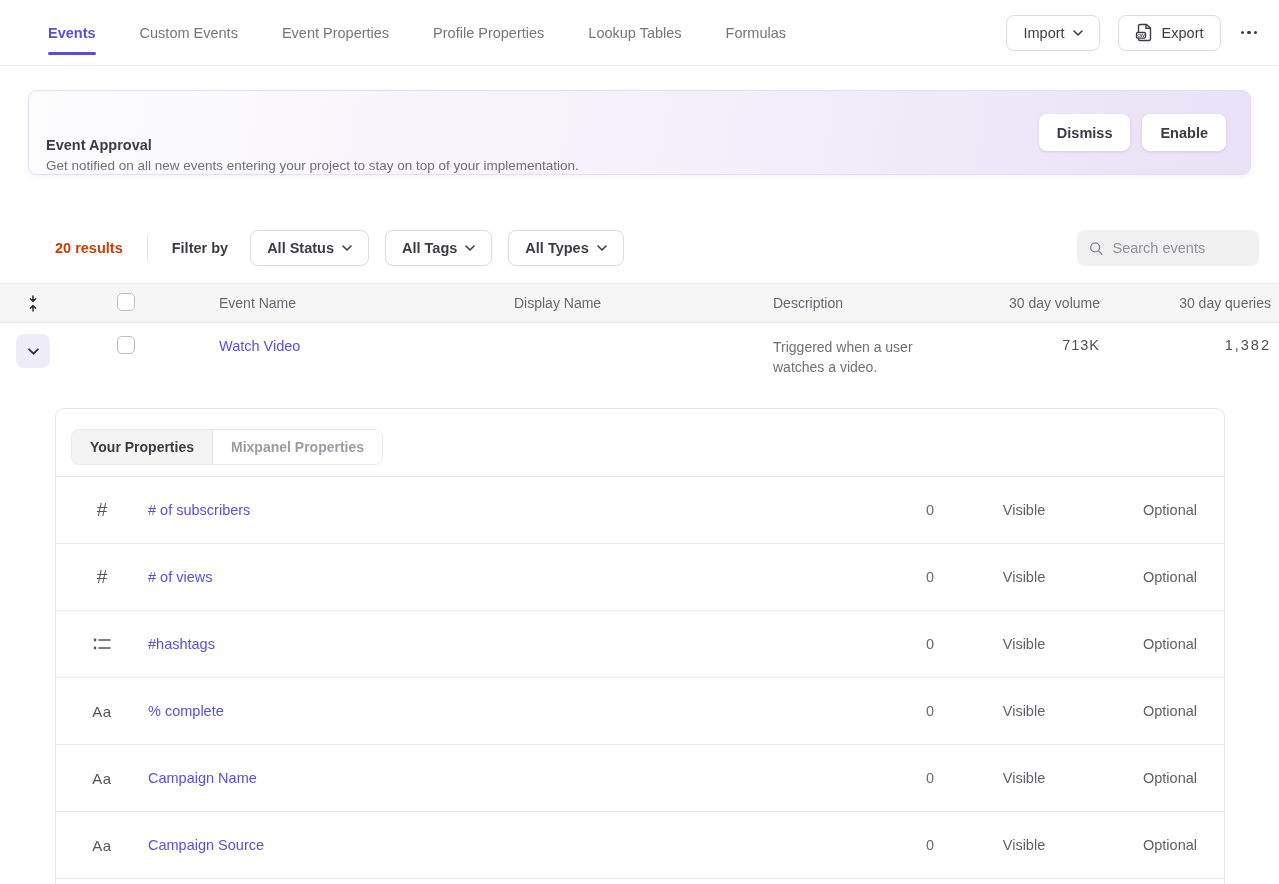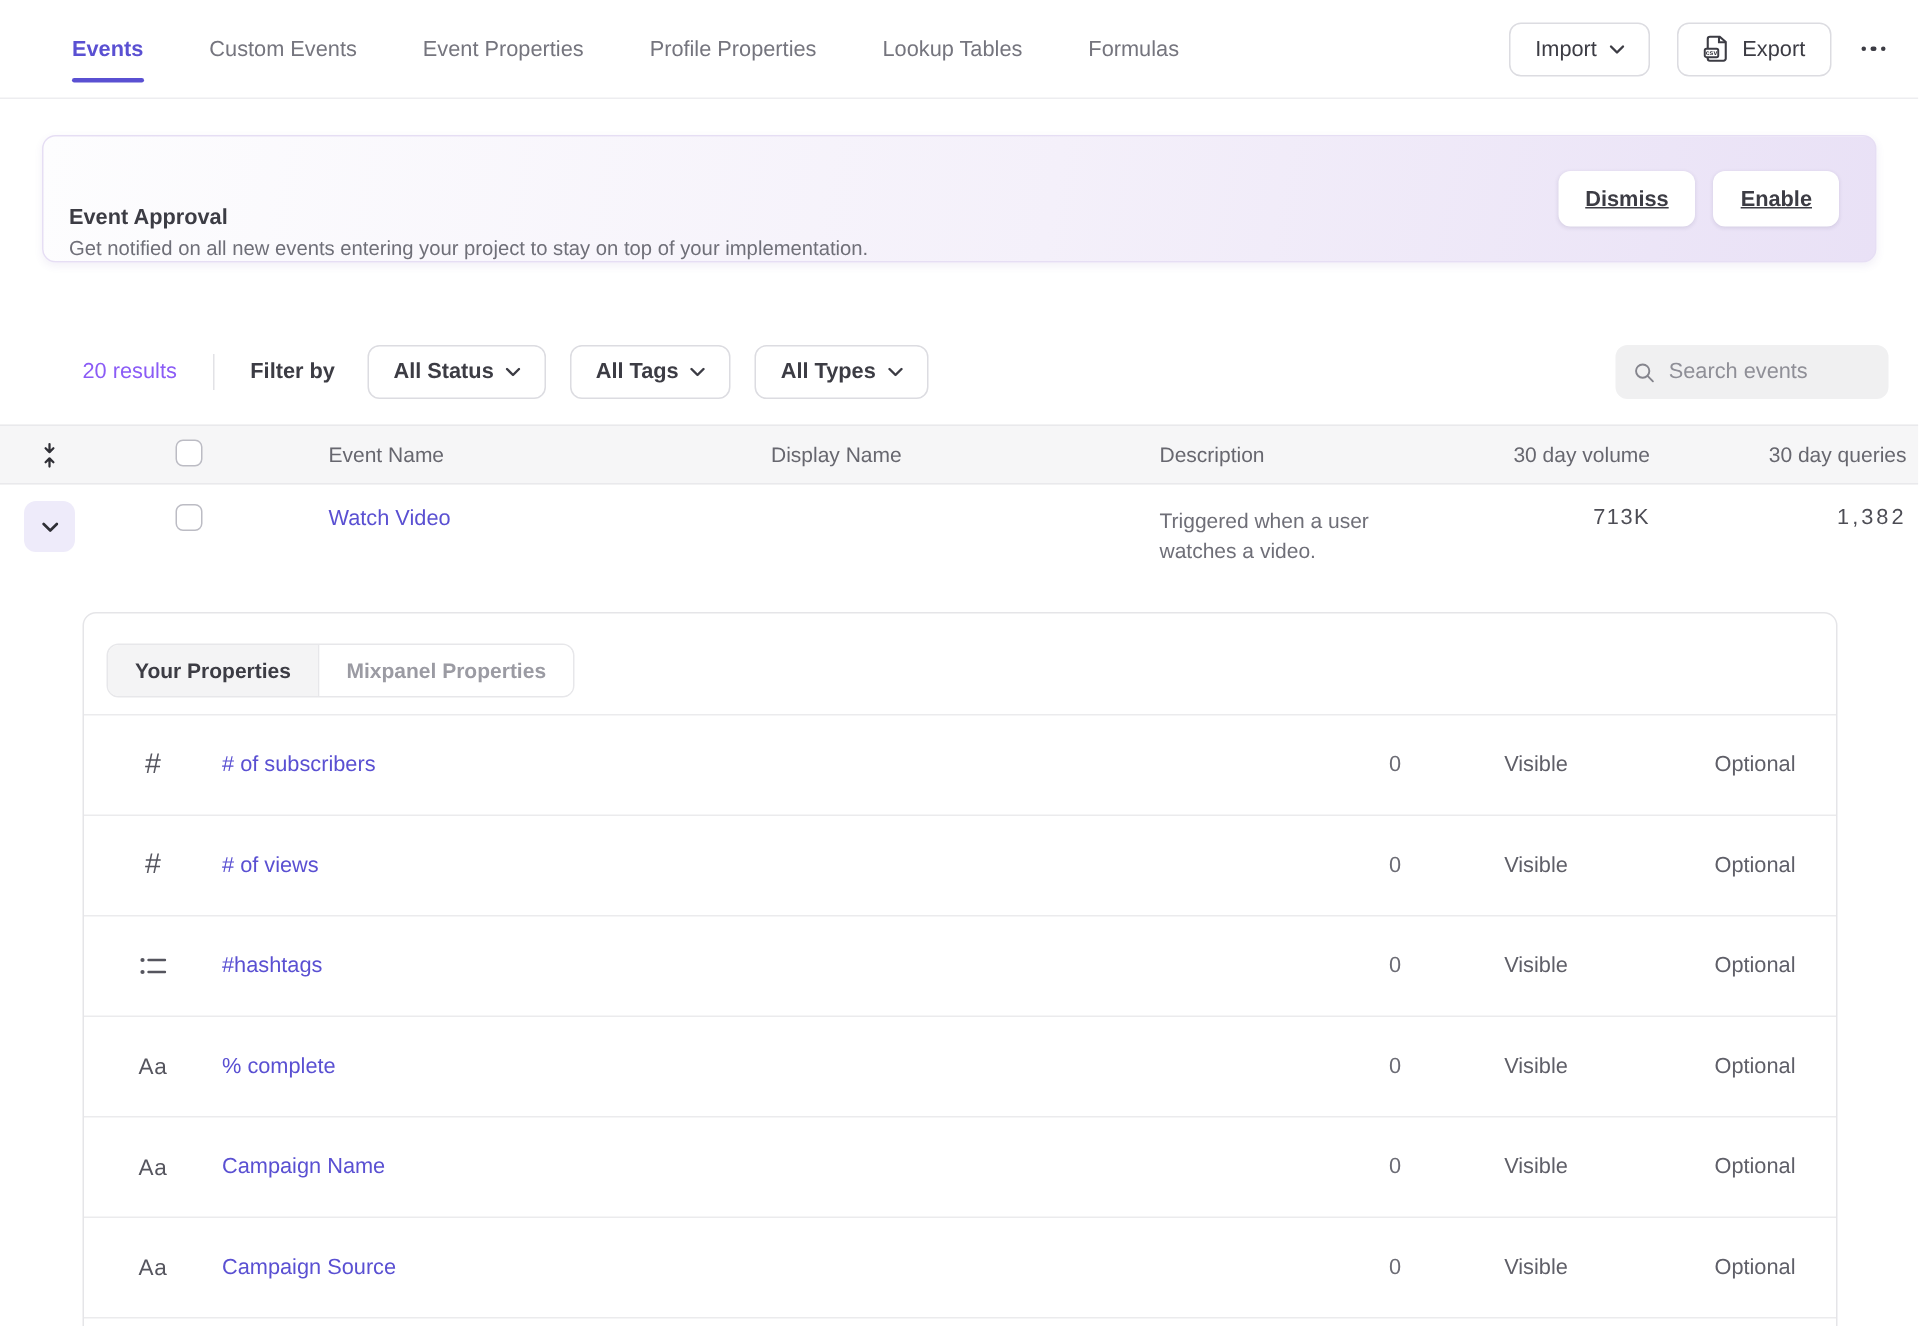--- a/index.html
+++ b/index.html
@@ -72,31 +72,31 @@
   }
   .banner-text { display: flex; flex-direction: column; gap: 5px; }
   .banner-title { font-size: 14.5px; font-weight: 700; color: #3c3c44; margin-top: 44px; }
   .banner-desc { font-size: 13.5px; color: #6f6f78; }
   .banner-actions { margin-left: auto; display: flex; gap: 12px; }
   .btn-white {
     height: 37px; padding: 0 18px;
     background: #fff; border: none; border-radius: 8px;
     font-size: 14.5px; font-weight: 600; color: #3c3c44;
     box-shadow: 0 1px 3px rgba(40, 30, 80, 0.12);
-    cursor: pointer; font-family: inherit; text-decoration: underline;
+    cursor: pointer; font-family: inherit;
   }
 
   
   .filter-bar {
     margin-top: 53px;
     height: 40px;
     display: flex; align-items: center;
     padding: 0 20px 0 55px;
   }
-  .results-count { font-size: 14.5px; font-weight: 400; color: #8b5cf6; }
+  .results-count { font-size: 14.5px; font-weight: 700; color: #c2410c; }
   .vsep { width: 1px; height: 24px; background: #e2e2e6; margin: 0 24px; }
   .filter-by { font-size: 14.5px; color: #3c3c44; font-weight: 600; margin-right: 22px; }
   .filter-dd { margin-right: 16px; font-weight: 600; }
   .search-box {
     margin-left: auto; margin-right: 0;
     width: 182px; height: 36px;
     background: #f0f0f1; border-radius: 8px;
     display: flex; align-items: center; gap: 9px;
     padding: 0 12px;
     cursor: text;

